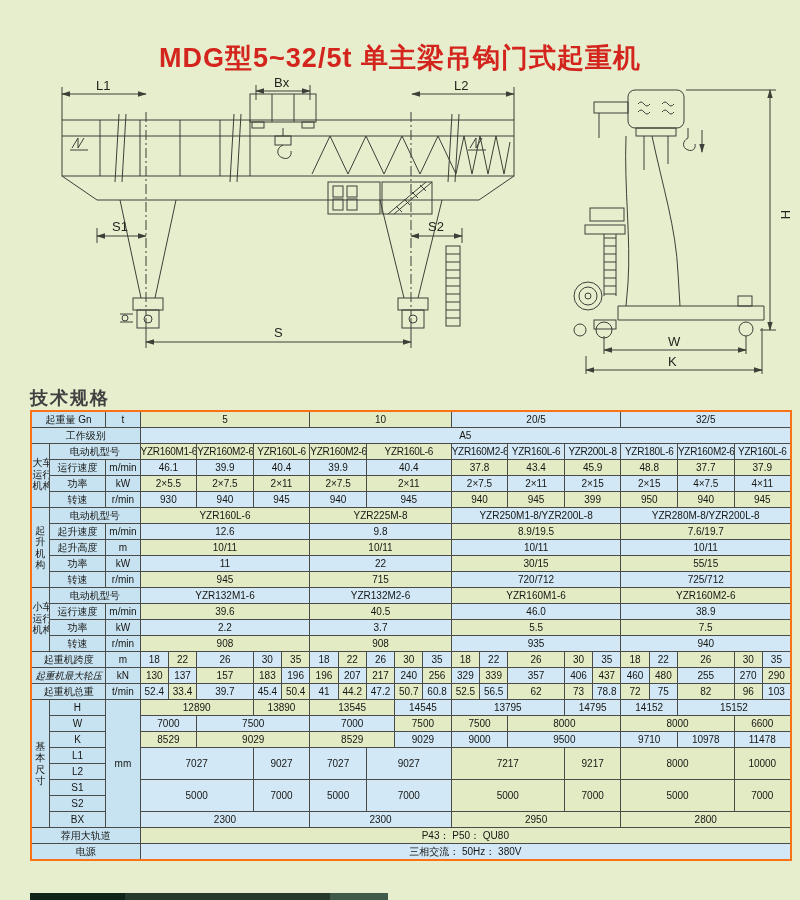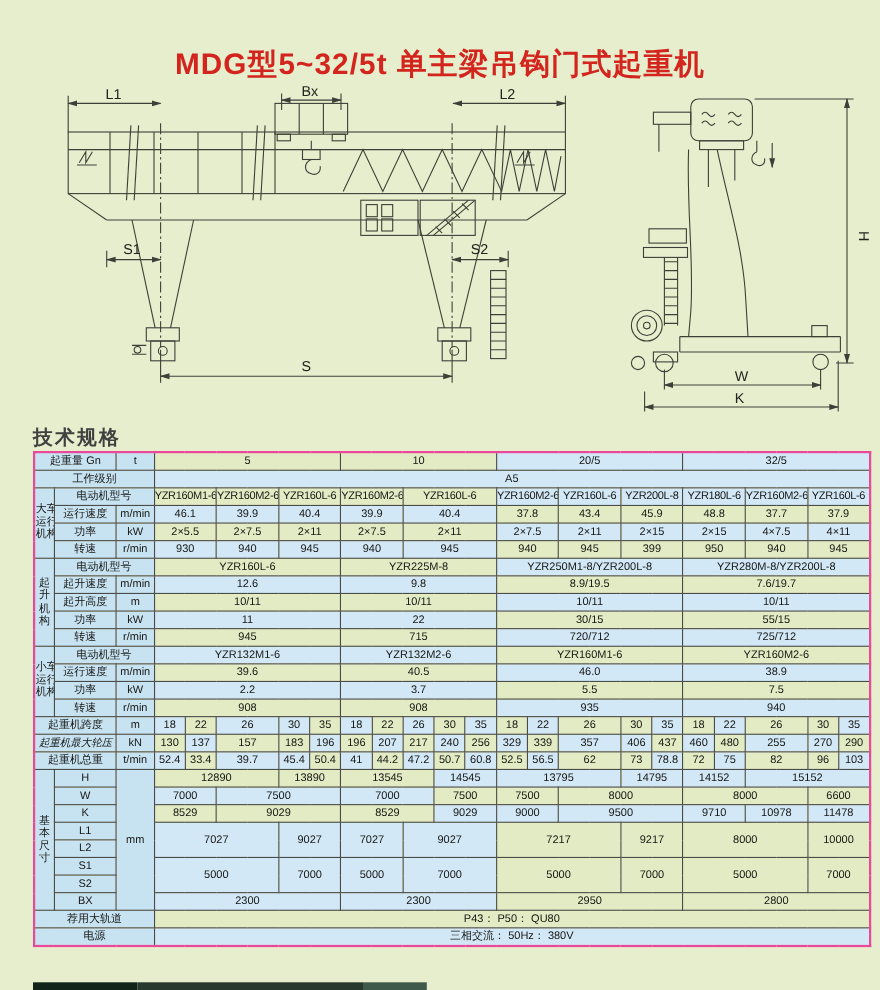--- a/index.html
+++ b/index.html
@@ -16,21 +16,21 @@
   }
   .spec-heading{
     position:absolute;top:386px;left:30px;
     font-size:18px;font-weight:bold;color:#404040;letter-spacing:2px;
   }
   svg.drawing{position:absolute;top:78px;left:0;}
   svg text{font-family:"Liberation Sans","DejaVu Sans",sans-serif;font-size:13px;fill:#22251f;}
   table.spec{
     position:absolute;top:410px;left:30px;width:762px;
     border-collapse:collapse;table-layout:fixed;
-    border:2px solid #ec4899;
+    border:2px solid #f97316;
   }
   table.spec td{
     border:1px solid #4a4a46;height:15px;padding:0;
     text-align:center;vertical-align:middle;
     font-size:10px;color:#161613;line-height:1;
     overflow:hidden;white-space:nowrap;
   }
   td.hdr{background:#c7e2f1;}
   td.lbl{font-size:10.5px;letter-spacing:0;}
   td.lbl.sm{font-size:9.5px;font-style:italic;}

